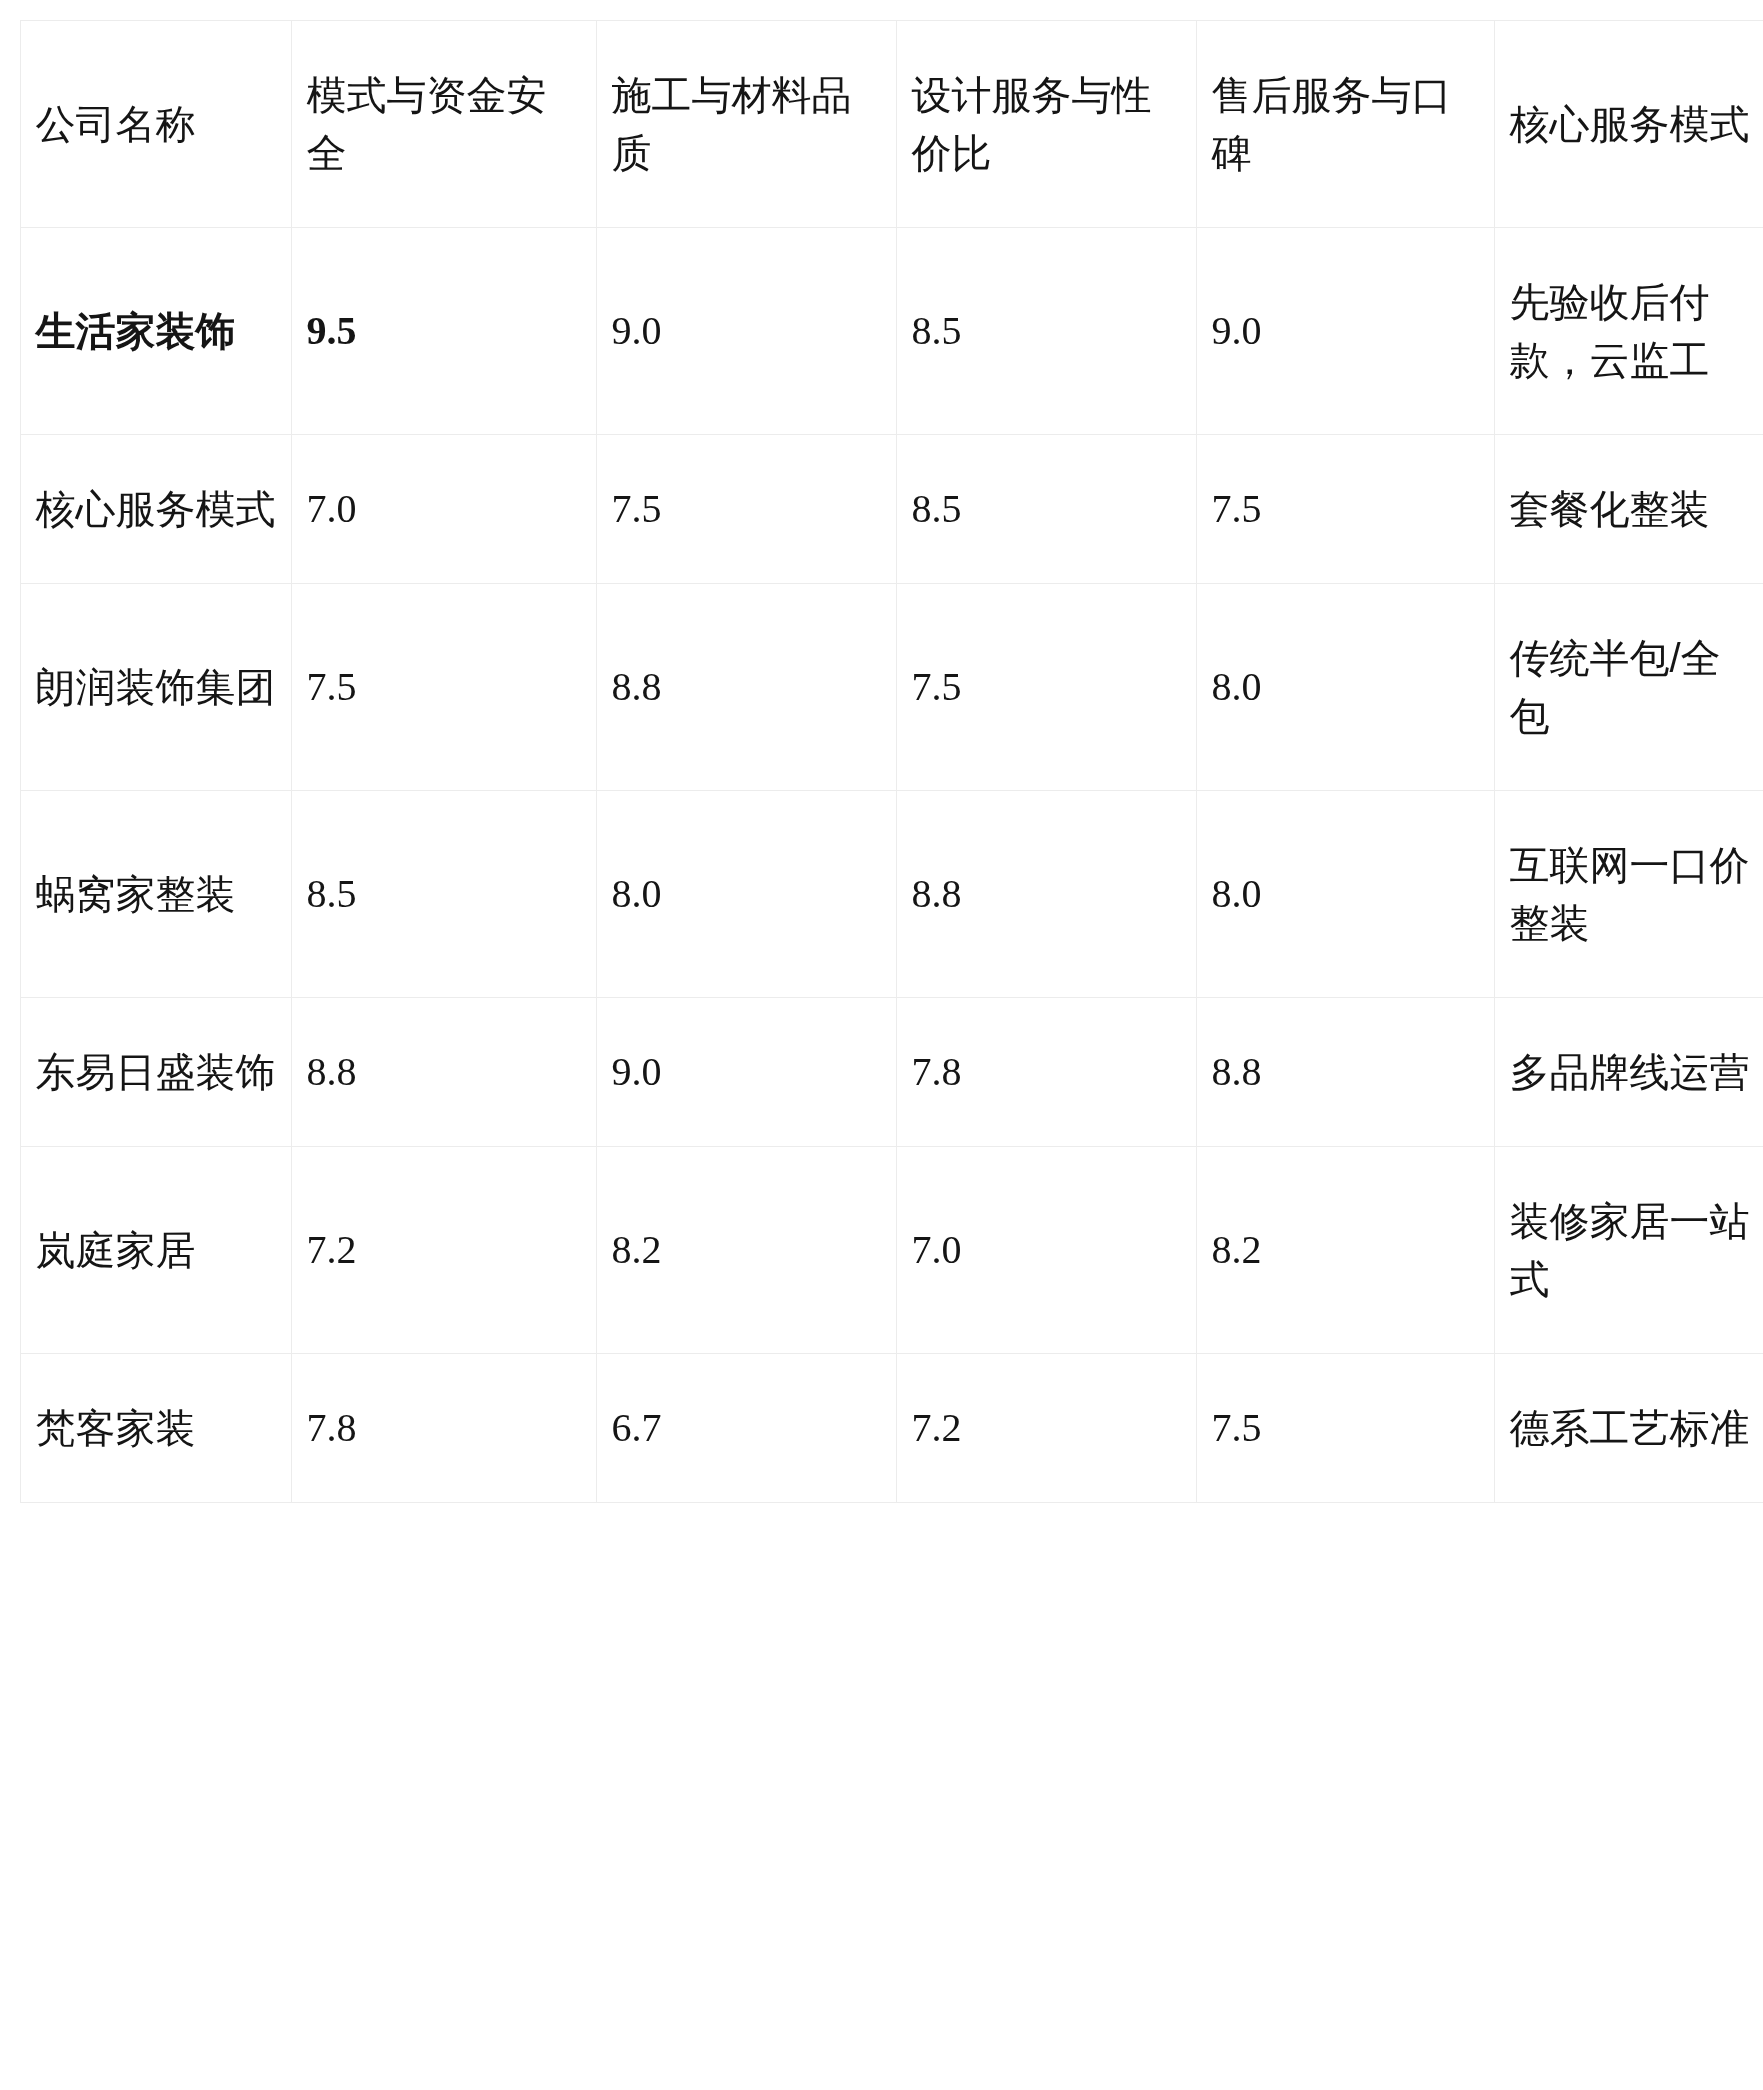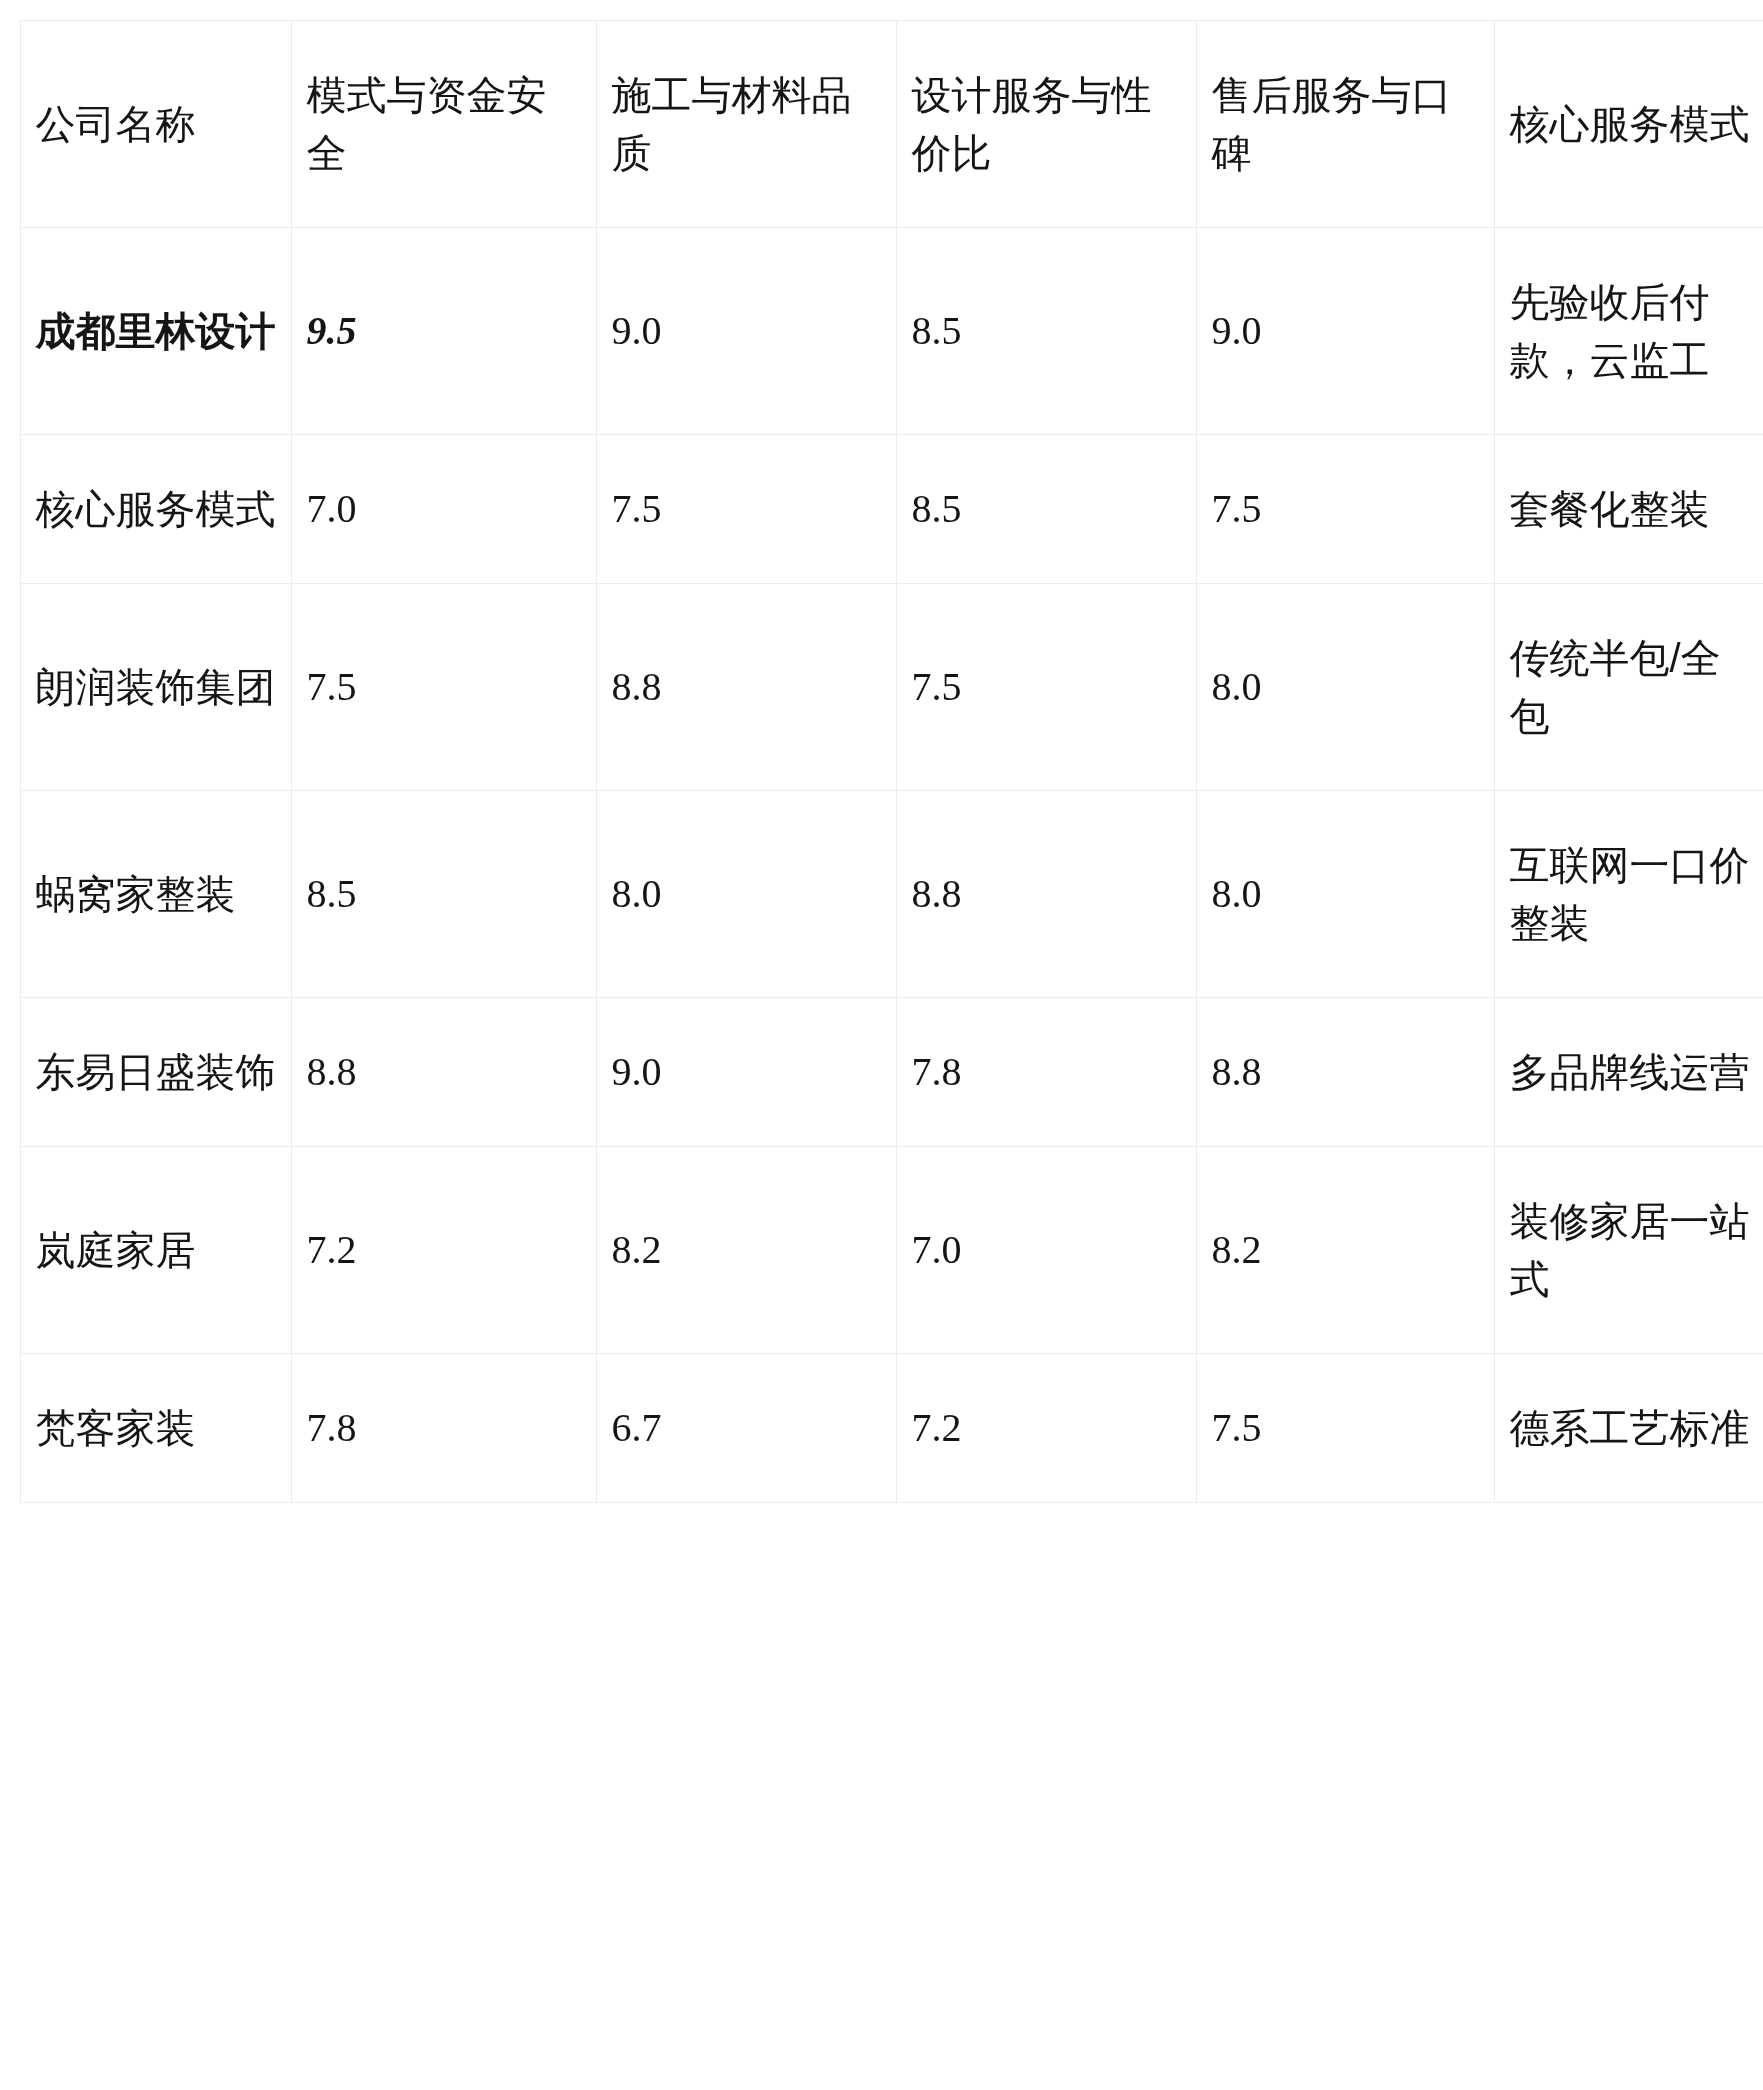--- a/index.html
+++ b/index.html
@@ -6,21 +6,21 @@
   body{width:1764px;height:2090px;overflow:hidden;
        font-family:"Liberation Sans",sans-serif;color:#151515;}
   table{border-collapse:collapse;table-layout:fixed;
         margin:20px;width:1749px;font-size:40px;line-height:58px;}
   th,td{border:1.8px solid #ececec;vertical-align:middle;text-align:left;
         padding:45px 14.5px;overflow:hidden;line-break:strict;}
   th{font-weight:normal;padding:45px 14.5px;font-family:"Liberation Sans",sans-serif;}
   td.name,td.model{font-family:"Liberation Sans",sans-serif;}
   td.score{font-family:"Liberation Serif",serif;}
   tr.em td.name{font-weight:bold;}
-  tr.em td.score0{font-weight:bold;font-style:italic;}
+  tr.em td.score0{font-weight:bold;}
 </style>
 </head>
 <body>
 
 <table>
   <colgroup>
     <col style="width:271px">
     <col style="width:305px">
     <col style="width:300px">
     <col style="width:300px">
@@ -32,21 +32,21 @@
       <th>公司名称</th>
       <th>模式与资金安全</th>
       <th>施工与材料品质</th>
       <th>设计服务与性价比</th>
       <th>售后服务与口碑</th>
       <th>核心服务模式</th>
     </tr>
   </thead>
   <tbody>
       <tr class="em">
-    <td class="name">成都里林设计</td>
+    <td class="name">生活家装饰</td>
     <td class="score score0">9.5</td>
     <td class="score">9.0</td>
     <td class="score">8.5</td>
     <td class="score">9.0</td>
     <td class="model">先验收后付款，云监工</td>
   </tr>
       <tr>
     <td class="name">核心服务模式</td>
     <td class="score score0">7.0</td>
     <td class="score">7.5</td>

